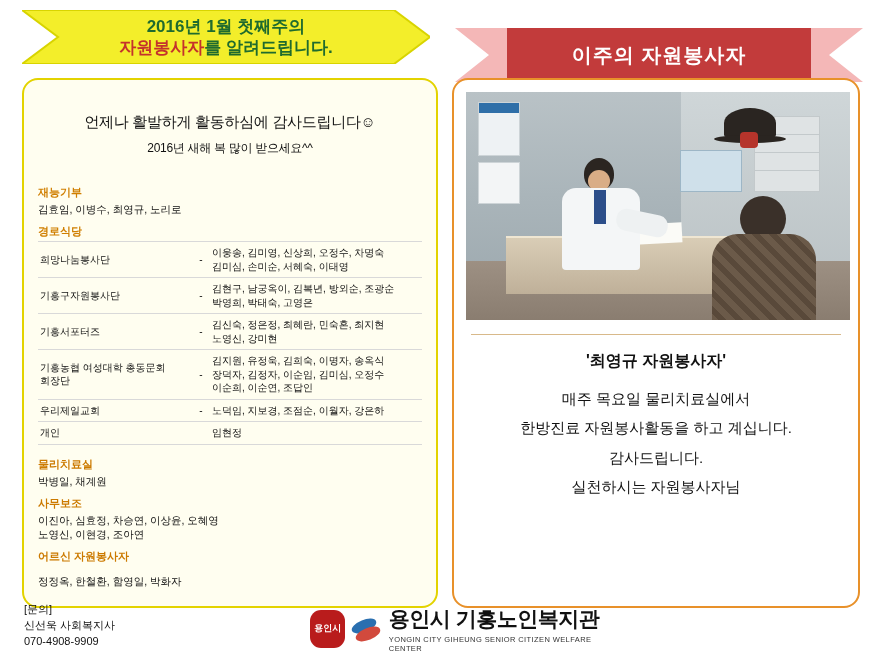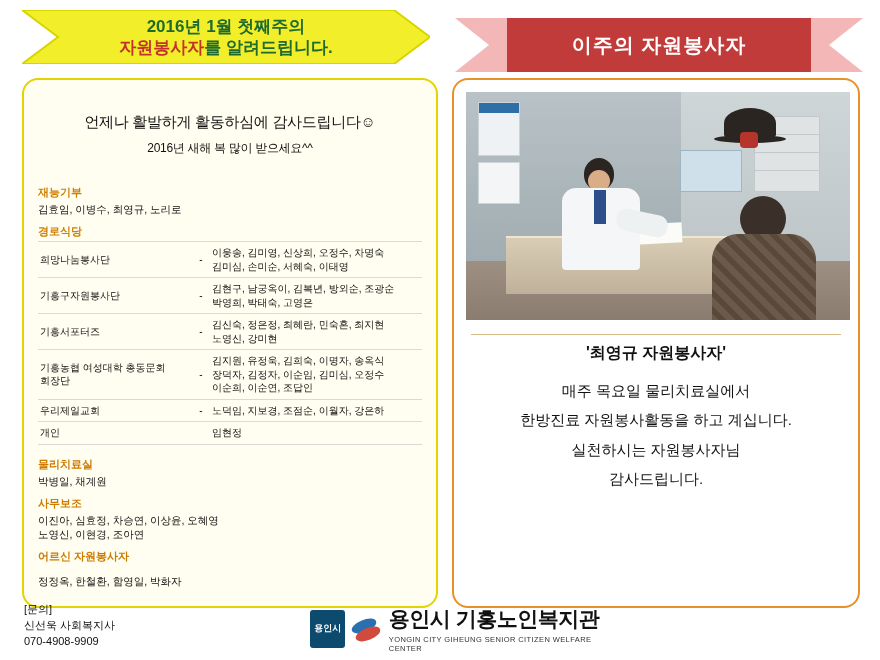--- a/index.html
+++ b/index.html
@@ -38,21 +38,21 @@
   .ribbon-left {
     position: absolute;
     left: 22px;
     top: 2px;
     width: 408px;
     height: 54px;
   }
   .ribbon-right {
     position: absolute;
     left: 455px;
-    top: 10px;
+    top: 20px;
     width: 408px;
     height: 70px;
   }
 
   .ribbon svg {
     position: absolute;
     left: 0;
     top: 0;
   }
 
@@ -263,21 +263,21 @@
     height: 1px;
     background: #d8b98a;
     margin: 14px auto 0 auto;
   }
 
   .vol-name {
     text-align: center;
     font-weight: bold;
     font-size: 16px;
     color: #111;
-    margin-top: 8px;
+    margin-top: 16px;
   }
   .vol-lines {
     margin-top: 12px;
     text-align: center;
     font-size: 15px;
     color: #111;
     line-height: 1.95;
   }
 
   
@@ -285,26 +285,26 @@
     position: absolute;
     left: 310px;
     bottom: 8px;
     width: 300px;
     height: 46px;
     display: flex;
     align-items: center;
   }
   .logo-mark {
     width: 38px; height: 38px;
-    background:#0c4a6e;
+    background:#b91c1c;
     color:#fff;
     font-size: 9px;
     font-weight: bold;
     display:flex; align-items:center; justify-content:center;
-    border-radius: 3px;
+    border-radius: 11px;
     line-height: 1.1;
     text-align:center;
   }
   .logo-swoosh {
     width: 34px; height: 30px; margin-left: 4px;
     position: relative;
   }
   .logo-swoosh .s1 {
     position:absolute; left:2px; top:6px; width:26px; height:12px;
     border-radius: 50%;
@@ -449,22 +449,22 @@
       <div class="patient-body"></div>
     </div>
 
     <div class="divider"></div>
 
     <div class="vol-name">'최영규 자원봉사자'</div>
 
     <div class="vol-lines">
       <div>매주 목요일 물리치료실에서</div>
       <div>한방진료 자원봉사활동을 하고 계십니다.</div>
+      <div>감사드립니다.</div>
       <div>실천하시는 자원봉사자님</div>
-      <div>감사드립니다.</div>
     </div>
 
   </div>
 
   <div class="footer-block">
     <div>[문의]</div>
     <div>신선욱 사회복지사</div>
     <div>070-4908-9909</div>
   </div>
 

